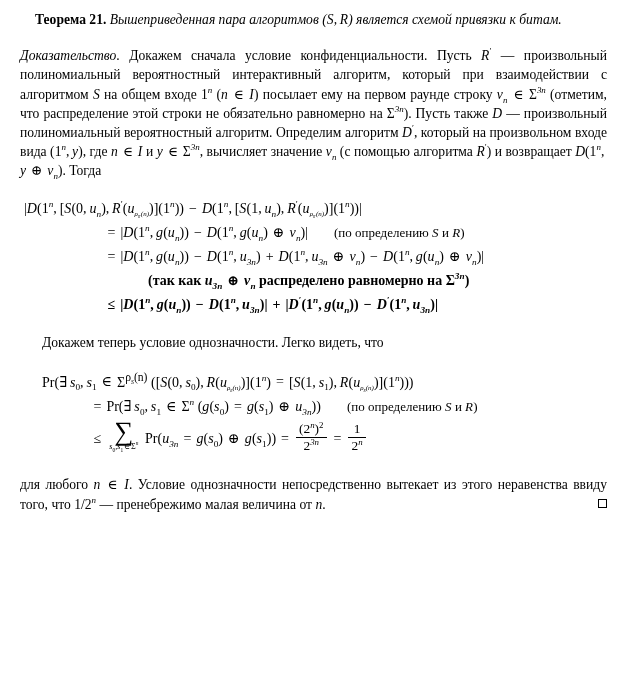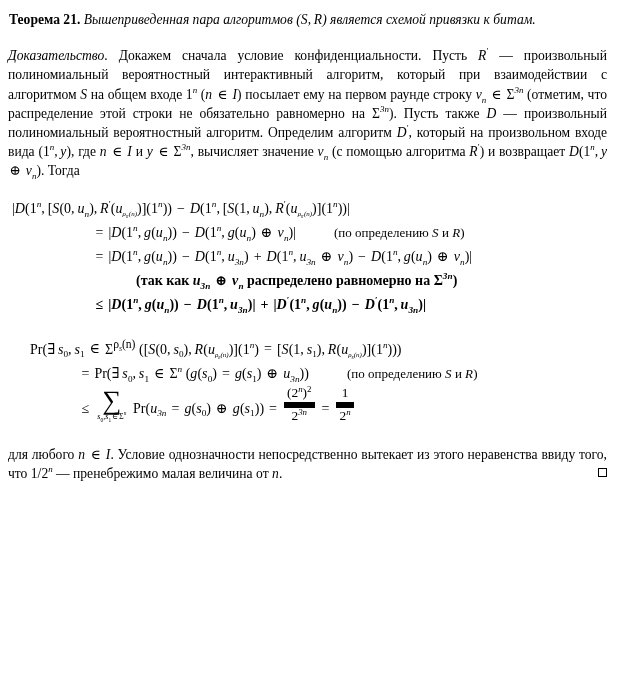--- a/index.html
+++ b/index.html
@@ -24,31 +24,31 @@
     box-sizing: border-box;
   }
   .body-text {
     text-align: justify;
     text-justify: inter-word;
     font-size: 13.6px;
     line-height: 19.2px;
     margin: 0;
   }
   #theorem-block {
-    margin: 10px 18px 0 9px;
+    margin: 10px 18px 0 35px;
   }
   .thm-name {
     font-weight: bold;
     font-family: "Liberation Serif", "DejaVu Serif", serif;
   }
   .thm-statement {
     font-style: italic;
   }
   #proof-block {
-    margin: 17px 18px 0 8px;
+    margin: 17px 18px 0 20px;
   }
   .proof-name {
     font-style: italic;
   }
   .indent-par {
     text-indent: 22px;
   }
   
   .m {
     font-family: "Liberation Serif", "DejaVu Serif", serif;
@@ -82,34 +82,34 @@
     font-size: 14px;
     line-height: 24px;
   }
   .eqline {
     white-space: nowrap;
     display: block;
   }
   .cmt {
     font-style: normal;
     font-size: 13px;
-    padding-left: 38px;
+    padding-left: 26px;
   }
   .frac {
     display: inline-block;
     vertical-align: -0.52em;
     text-align: center;
     font-size: 0.96em;
     line-height: 1.08;
     margin: 0 2px;
   }
   .frac .num {
     display: block;
     padding: 0 3px 1px 3px;
-    border-bottom: 6px solid #000000;
+    border-bottom: 1px solid #000000;
   }
   .frac .den {
     display: block;
     padding: 1px 3px 0 3px;
     font-family: Liberation Serif, serif;
   }
   .bigsum {
     display: inline-block;
     vertical-align: -0.42em;
     text-align: center;
@@ -181,20 +181,23 @@
       <span class="eqline" style="margin-left:128px; font-style:normal;font-weight:bold;">
         (так как <span class="m">u</span><sub class="s">3n</sub> <span class="op">⊕</span> <span class="m">v</span><sub class="s">n</sub> распределено равномерно на <span class="mup">Σ</span><sup class="s">3n</sup>)
       </span>
 
       <span class="eqline" style="margin-left:86px;font-weight:bold;">
         <span class="op">≤</span> |<span class="m">D</span>(<span class="mup">1</span><sup class="s">n</sup>, <span class="m">g</span>(<span class="m">u</span><sub class="s">n</sub>)) <span class="op">−</span> <span class="m">D</span>(<span class="mup">1</span><sup class="s">n</sup>, <span class="m">u</span><sub class="s">3n</sub>)| <span class="op">+</span> |<span class="m">D</span><sup class="sn">′</sup>(<span class="mup">1</span><sup class="s">n</sup>, <span class="m">g</span>(<span class="m">u</span><sub class="s">n</sub>)) <span class="op">−</span> <span class="m">D</span><sup class="sn">′</sup>(<span class="mup">1</span><sup class="s">n</sup>, <span class="m">u</span><sub class="s">3n</sub>)|
       </span>
     </div>
 
 
+    <p class="body-text indent-par" style="margin:0;">
+      Докажем теперь условие однозначности. Легко видеть, что
+    </p>
 
     <div class="display" style="margin-top:14px;">
 
       <span class="eqline" style="margin-left:22px;">
         <span class="mup">Pr</span>(<span class="bigex">∃</span> <span class="m">s</span><sub class="sn">0</sub>, <span class="m">s</span><sub class="sn">1</sub> <span class="op">∈</span> <span class="mup">Σ</span><sup class="ss">ρ<sub class="ss">S</sub>(n)</sup> ([<span class="m">S</span>(<span class="mup">0</span>, <span class="m">s</span><sub class="sn">0</sub>), <span class="m">R</span>(<span class="m">u</span><sub class="ss">ρ<sub class="ss">R</sub>(n)</sub>)](<span class="mup">1</span><sup class="s">n</sup>) <span class="op">=</span> [<span class="m">S</span>(<span class="mup">1</span>, <span class="m">s</span><sub class="sn">1</sub>), <span class="m">R</span>(<span class="m">u</span><sub class="ss">ρ<sub class="ss">R</sub>(n)</sub>)](<span class="mup">1</span><sup class="s">n</sup>)))
       </span>
 
       <span class="eqline" style="margin-left:72px;">
         <span class="op">=</span> <span class="mup">Pr</span>(<span class="bigex">∃</span> <span class="m">s</span><sub class="sn">0</sub>, <span class="m">s</span><sub class="sn">1</sub> <span class="op">∈</span> <span class="mup">Σ</span><sup class="s">n</sup> (<span class="m">g</span>(<span class="m">s</span><sub class="sn">0</sub>) <span class="op">=</span> <span class="m">g</span>(<span class="m">s</span><sub class="sn">1</sub>) <span class="op">⊕</span> <span class="m">u</span><sub class="s">3n</sub>))<span class="cmt">(по определению <span class="m">S</span> и <span class="m">R</span>)</span>
       </span>

